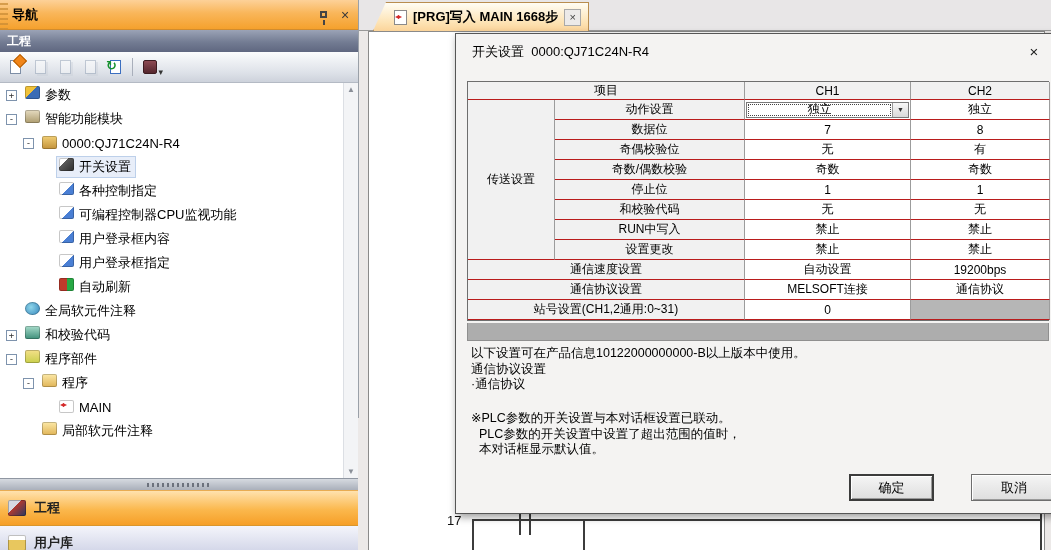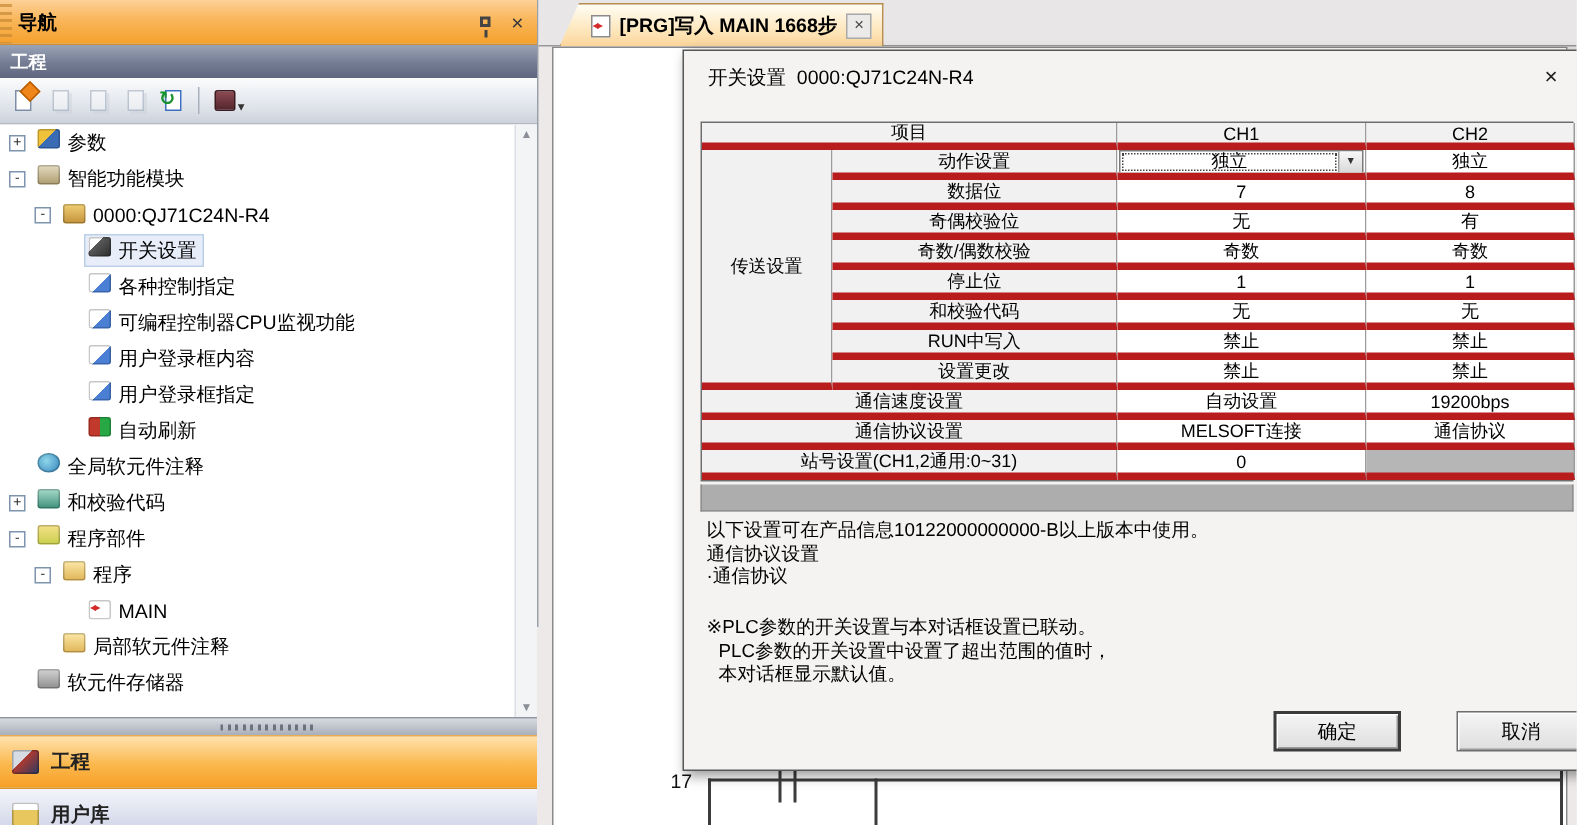--- a/index.html
+++ b/index.html
@@ -83,21 +83,21 @@
 
   
   #dialog { position:absolute; left:455px; top:33px; width:602px; height:481px; background:#f4f3f2;
     border:1px solid #565656; box-shadow:2px 3px 8px rgba(0,0,0,.4); z-index:5; }
   .dlg-title { position:absolute; left:16px; top:9px; font-size:13px; white-space:pre; }
   .dlg-close { position:absolute; right:12px; top:7px; width:20px; height:20px; display:flex; align-items:center; justify-content:center; font-size:15px; color:#222;}
 
   #settings-table { position:absolute; left:11px; top:47px; width:582px;
     display:grid; grid-template-columns:87px 190px 166px 139px; grid-template-rows:18px repeat(11,20px);
     border:1px solid #6e6e6e; background:#fff; font-size:12px; }
-  #settings-table > div { border-right:1px solid #9c9c9c; border-bottom:5px solid #b91c1c;
+  #settings-table > div { border-right:1px solid #9c9c9c; border-bottom:1px solid #b91c1c;
     display:flex; align-items:center; justify-content:center; overflow:hidden; white-space:nowrap;text-align:center;}
   .hcell, .lcell { background:#f1f1f1; }
   .vcell { background:#fff; }
   .span2 { grid-column:span 2; }
   .groupcell { grid-row:span 8; background:#f1f1f1; }
   .disabled-cell { background:#b6b6b6; }
   .combo { width:100%; height:16px; margin:0 1px; border:1px solid #7a7a7a; background:#fff; display:flex; align-items:stretch;}
   .combo-val { flex:1; outline:1px dotted #444; outline-offset:-2px; display:flex; align-items:center; justify-content:center;}
   .combo-btn { width:16px; border-left:1px solid #999; background:linear-gradient(#f8f8f8,#d9d9d9); display:flex; align-items:center; justify-content:center; font-size:7px; color:#333;}
   #table-footer-bar { position:absolute; left:11px; top:289px; width:582px; height:18px; background:#adadad; border:1px solid #8f8f8f; border-top:none;}
@@ -249,27 +249,20 @@
             <span>MAIN</span>
           </span>
       </div>
       <div class="trow lvl1">
         <span class="exp spacer"></span>
         <span class="inner">
             <span class="ticon folder-icon"></span>
             <span>局部软元件注释</span>
           </span>
       </div>
-      <div class="trow lvl0">
-        <span class="exp spacer"></span>
-        <span class="inner">
-            <span class="ticon device-memory-icon"></span>
-            <span>软元件存储器</span>
-          </span>
-      </div>
       <div id="tree-scroll">
         <span>▲</span>
         <span>▼</span>
       </div>
     </div>
 
     <div id="splitter">
         <span class="dots"></span>
       </div>
     <div class="cat" id="cat-project">

